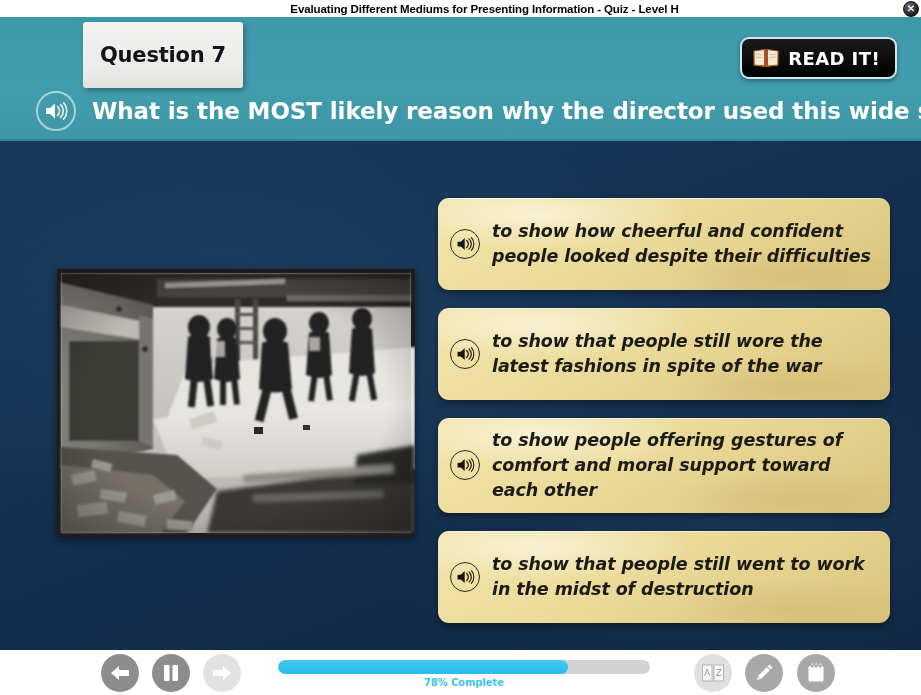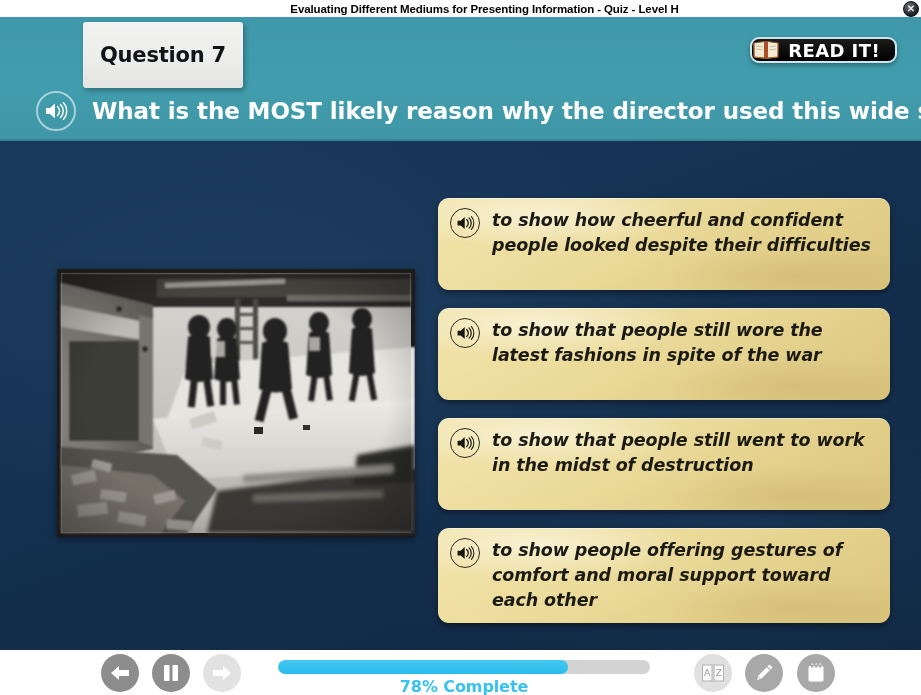--- a/index.html
+++ b/index.html
@@ -61,21 +61,21 @@
     display: flex; align-items: center; justify-content: center;
   }
   .qtab-text {
     font-size: 21px; font-weight: bold; color: #111418;
     letter-spacing: -0.2px;
     font-family: "DejaVu Sans", sans-serif;
   }
 
   .readit {
     position: absolute; right: 24px; top: 20px;
-    height: 26px; padding: 0 15px 0 1px;
+    height: 42px; padding: 0 15px 0 11px;
     background: linear-gradient(180deg, #1b1b1b 0%, #000000 100%);
     border: 2px solid #cfe6ee;
     border-radius: 9px;
     box-shadow: 0 2px 4px rgba(0,0,0,0.35);
     display: flex; align-items: center; gap: 9px;
     cursor: pointer;
   }
   .readit-label {
     font-size: 18px; font-weight: bold; color: #ffffff;
     letter-spacing: 0.4px;
@@ -128,21 +128,21 @@
   }
   .answer {
     position: relative;
     min-height: 92px;
     border-radius: 11px;
     background:
       radial-gradient(ellipse 55% 60% at 22% 18%, rgba(255,255,250,0.55) 0%, rgba(255,255,250,0) 62%),
       radial-gradient(ellipse 45% 50% at 78% 85%, rgba(190,160,90,0.30) 0%, rgba(190,160,90,0) 65%),
       linear-gradient(150deg, #f2e4ab 0%, #ecdc9c 38%, #e2cf8a 72%, #d9c47c 100%);
     box-shadow: 0 3px 6px rgba(0,0,0,0.40), inset 0 1px 0 rgba(255,255,255,0.45);
-    display: flex; align-items: flex-start; gap: 12px;
+    display: flex; align-items: center; gap: 12px;
     padding: 10px 14px 10px 12px;
     cursor: pointer;
   }
   .spk-circle-sm {
     width: 30px; height: 30px; flex: 0 0 30px;
     border: 1.5px solid #2b2a22;
     border-radius: 50%;
     display: flex; align-items: center; justify-content: center;
     cursor: pointer;
   }
@@ -173,21 +173,21 @@
   .progress-track {
     width: 372px; height: 14px; border-radius: 7px;
     background: #d3d3d3; overflow: hidden;
   }
   .progress-fill {
     height: 14px; border-radius: 7px;
     background: linear-gradient(180deg, #45c8f0 0%, #27bdec 100%);
   }
   .progress-label {
     margin-top: 3px; text-align: center;
-    font-size: 16px; font-weight: bold; color: #38c2ee;
+    font-size: 10px; font-weight: bold; color: #38c2ee;
     letter-spacing: -0.1px;
     font-family: "DejaVu Sans", sans-serif;
   }
 
   .tool-btn {
     position: absolute; top: 4px;
     width: 38px; height: 38px; border-radius: 50%;
     display: flex; align-items: center; justify-content: center;
     cursor: pointer;
   }
@@ -392,33 +392,33 @@
 
       <div class="answer">
         <div class="spk-circle-sm">
           <svg width="19" height="16" viewBox="0 0 24 20">
             <path d="M2 7 L6 7 L11 2.5 L11 17.5 L6 13 L2 13 Z" fill="#17160f"></path>
             <path d="M13.5 5.5 A6 6 0 0 1 13.5 14.5" fill="none" stroke="#17160f" stroke-width="1.6" stroke-linecap="round"></path>
             <path d="M16.5 3.5 A9 9 0 0 1 16.5 16.5" fill="none" stroke="#17160f" stroke-width="1.5" stroke-linecap="round"></path>
             <path d="M19.5 2 A12 12 0 0 1 19.5 18" fill="none" stroke="#17160f" stroke-width="1.3" stroke-linecap="round"></path>
           </svg>
         </div>
-        <div class="answer-text">to show that people still went to work in the midst of destruction</div>
+        <div class="answer-text">to show people offering gestures of comfort and moral support toward each other</div>
       </div>
 
       <div class="answer">
         <div class="spk-circle-sm">
           <svg width="19" height="16" viewBox="0 0 24 20">
             <path d="M2 7 L6 7 L11 2.5 L11 17.5 L6 13 L2 13 Z" fill="#17160f"></path>
             <path d="M13.5 5.5 A6 6 0 0 1 13.5 14.5" fill="none" stroke="#17160f" stroke-width="1.6" stroke-linecap="round"></path>
             <path d="M16.5 3.5 A9 9 0 0 1 16.5 16.5" fill="none" stroke="#17160f" stroke-width="1.5" stroke-linecap="round"></path>
             <path d="M19.5 2 A12 12 0 0 1 19.5 18" fill="none" stroke="#17160f" stroke-width="1.3" stroke-linecap="round"></path>
           </svg>
         </div>
-        <div class="answer-text">to show people offering gestures of comfort and moral support toward each other</div>
+        <div class="answer-text">to show that people still went to work in the midst of destruction</div>
       </div>
 
     </div>
   </div>
 
   <div class="toolbar">
 
     <div class="circ-btn btn-back">
       <svg width="22" height="20" viewBox="0 0 22 20">
         <path d="M2 10 L10 3 L10 7 L20 7 L20 13 L10 13 L10 17 Z" fill="#ffffff"></path>

